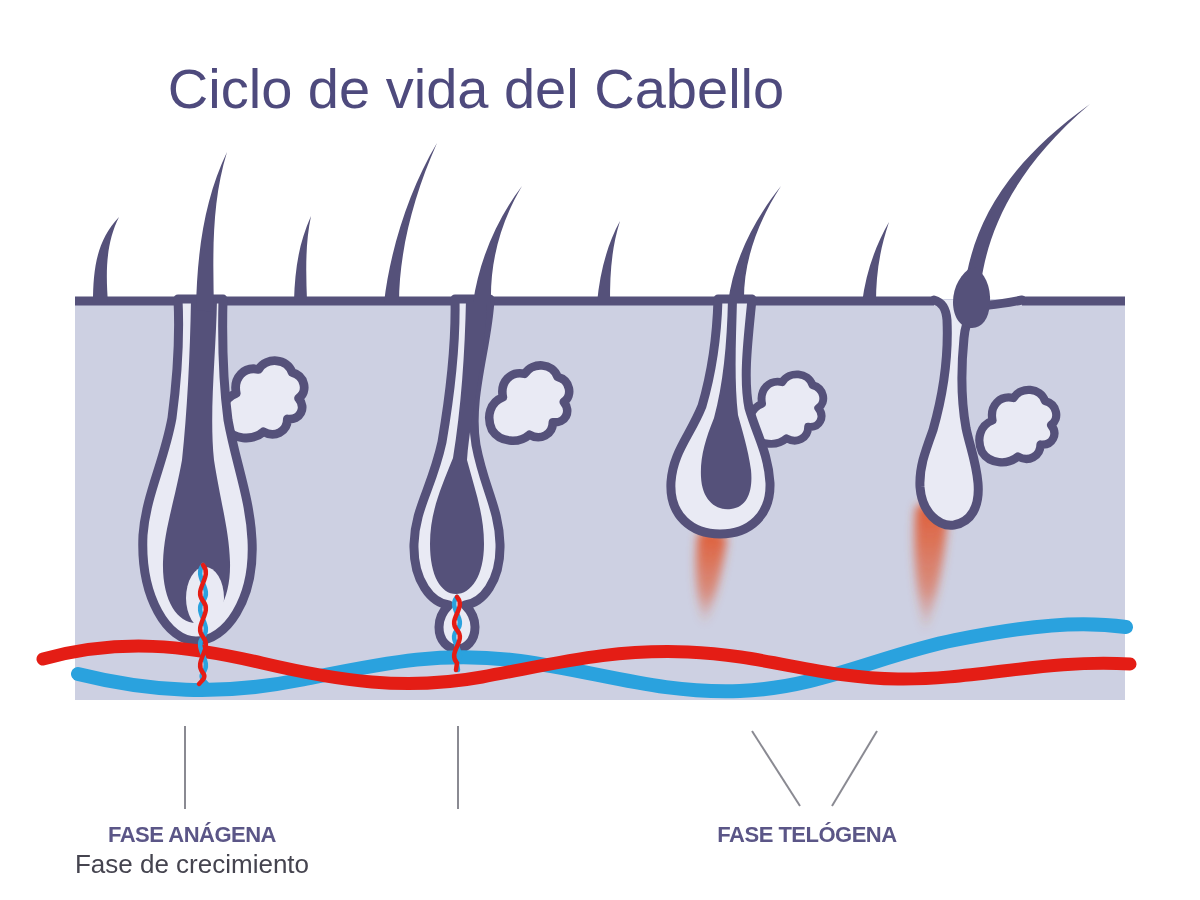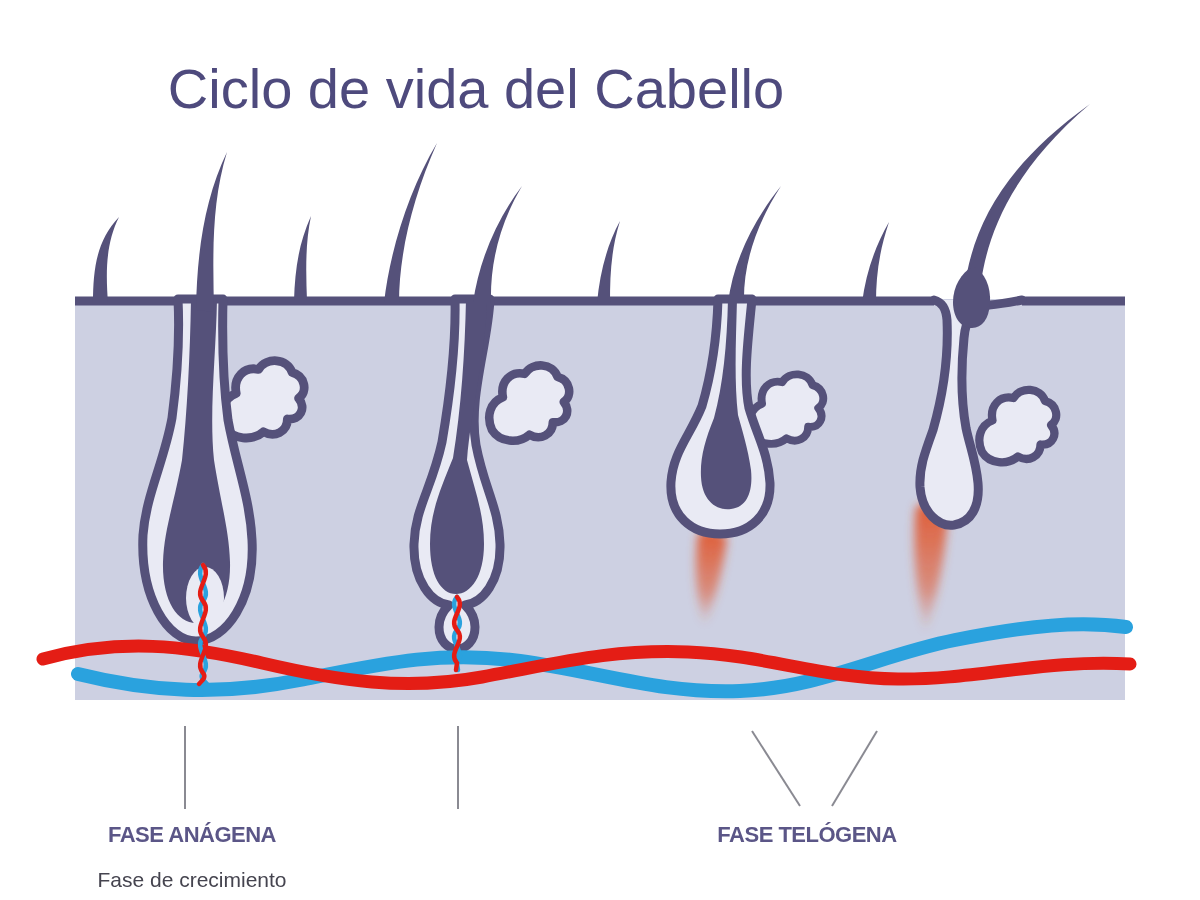--- a/index.html
+++ b/index.html
@@ -12,21 +12,21 @@
     position:absolute;top:18px;left:0;width:952px;text-align:center;
     font-size:56px;font-weight:normal;letter-spacing:0;
     color:var(--title-text,#4e4a7d);
   }
   .phase-label{position:absolute;top:822px;width:300px;text-align:center;}
   .phase-name{
     font-size:22px;font-weight:bold;letter-spacing:-0.5px;
     color:var(--label-text,#5b5687);
   }
   .phase-desc{
-    font-size:21px;margin-top:20px;
+    font-size:26px;margin-top:1px;
     color:var(--sub-text,#45444f);
   }
   svg{position:absolute;top:0;left:0;}
   .ink{fill:var(--outline,#55517a);}
   .skin-fill{fill:var(--skin,#cdd0e2);}
   .light{fill:var(--follicle-fill,#e9eaf4);}
   .o-stroke{stroke:var(--outline,#55517a);}
   .nofill{fill:none;}
   .artery{stroke:var(--artery-red,#e41d15);}
   .vein{stroke:var(--vein-blue,#2aa2de);}

